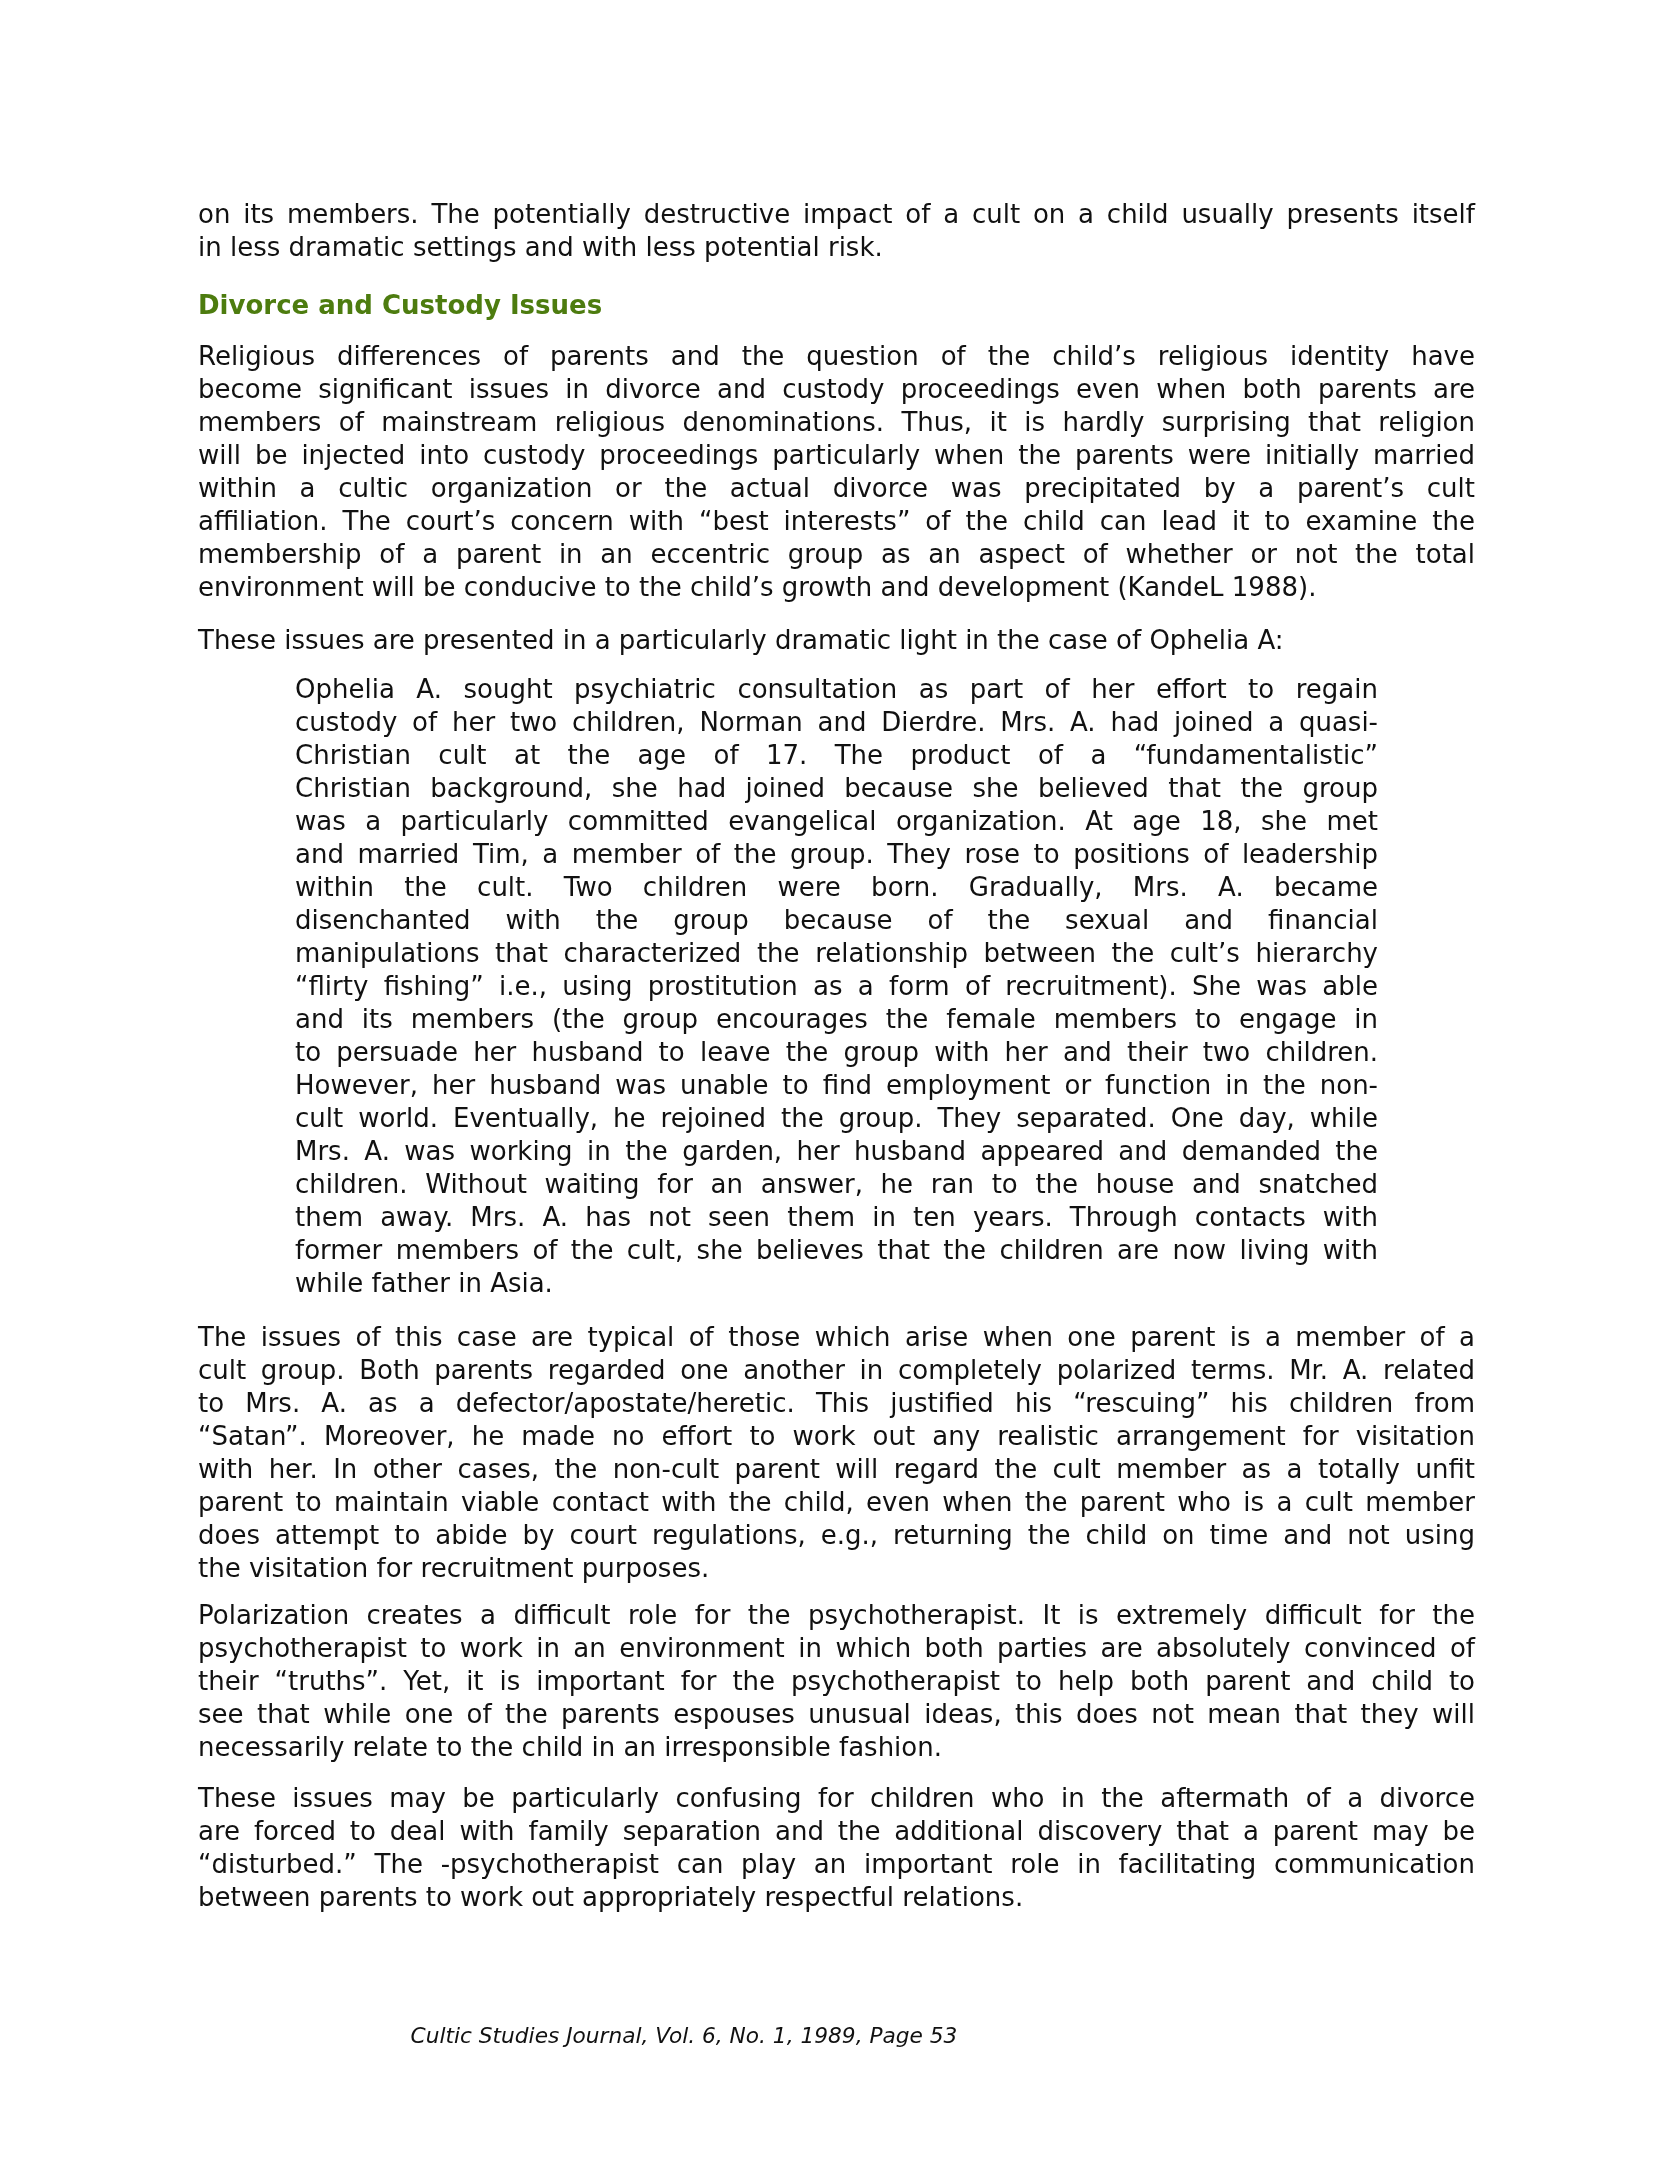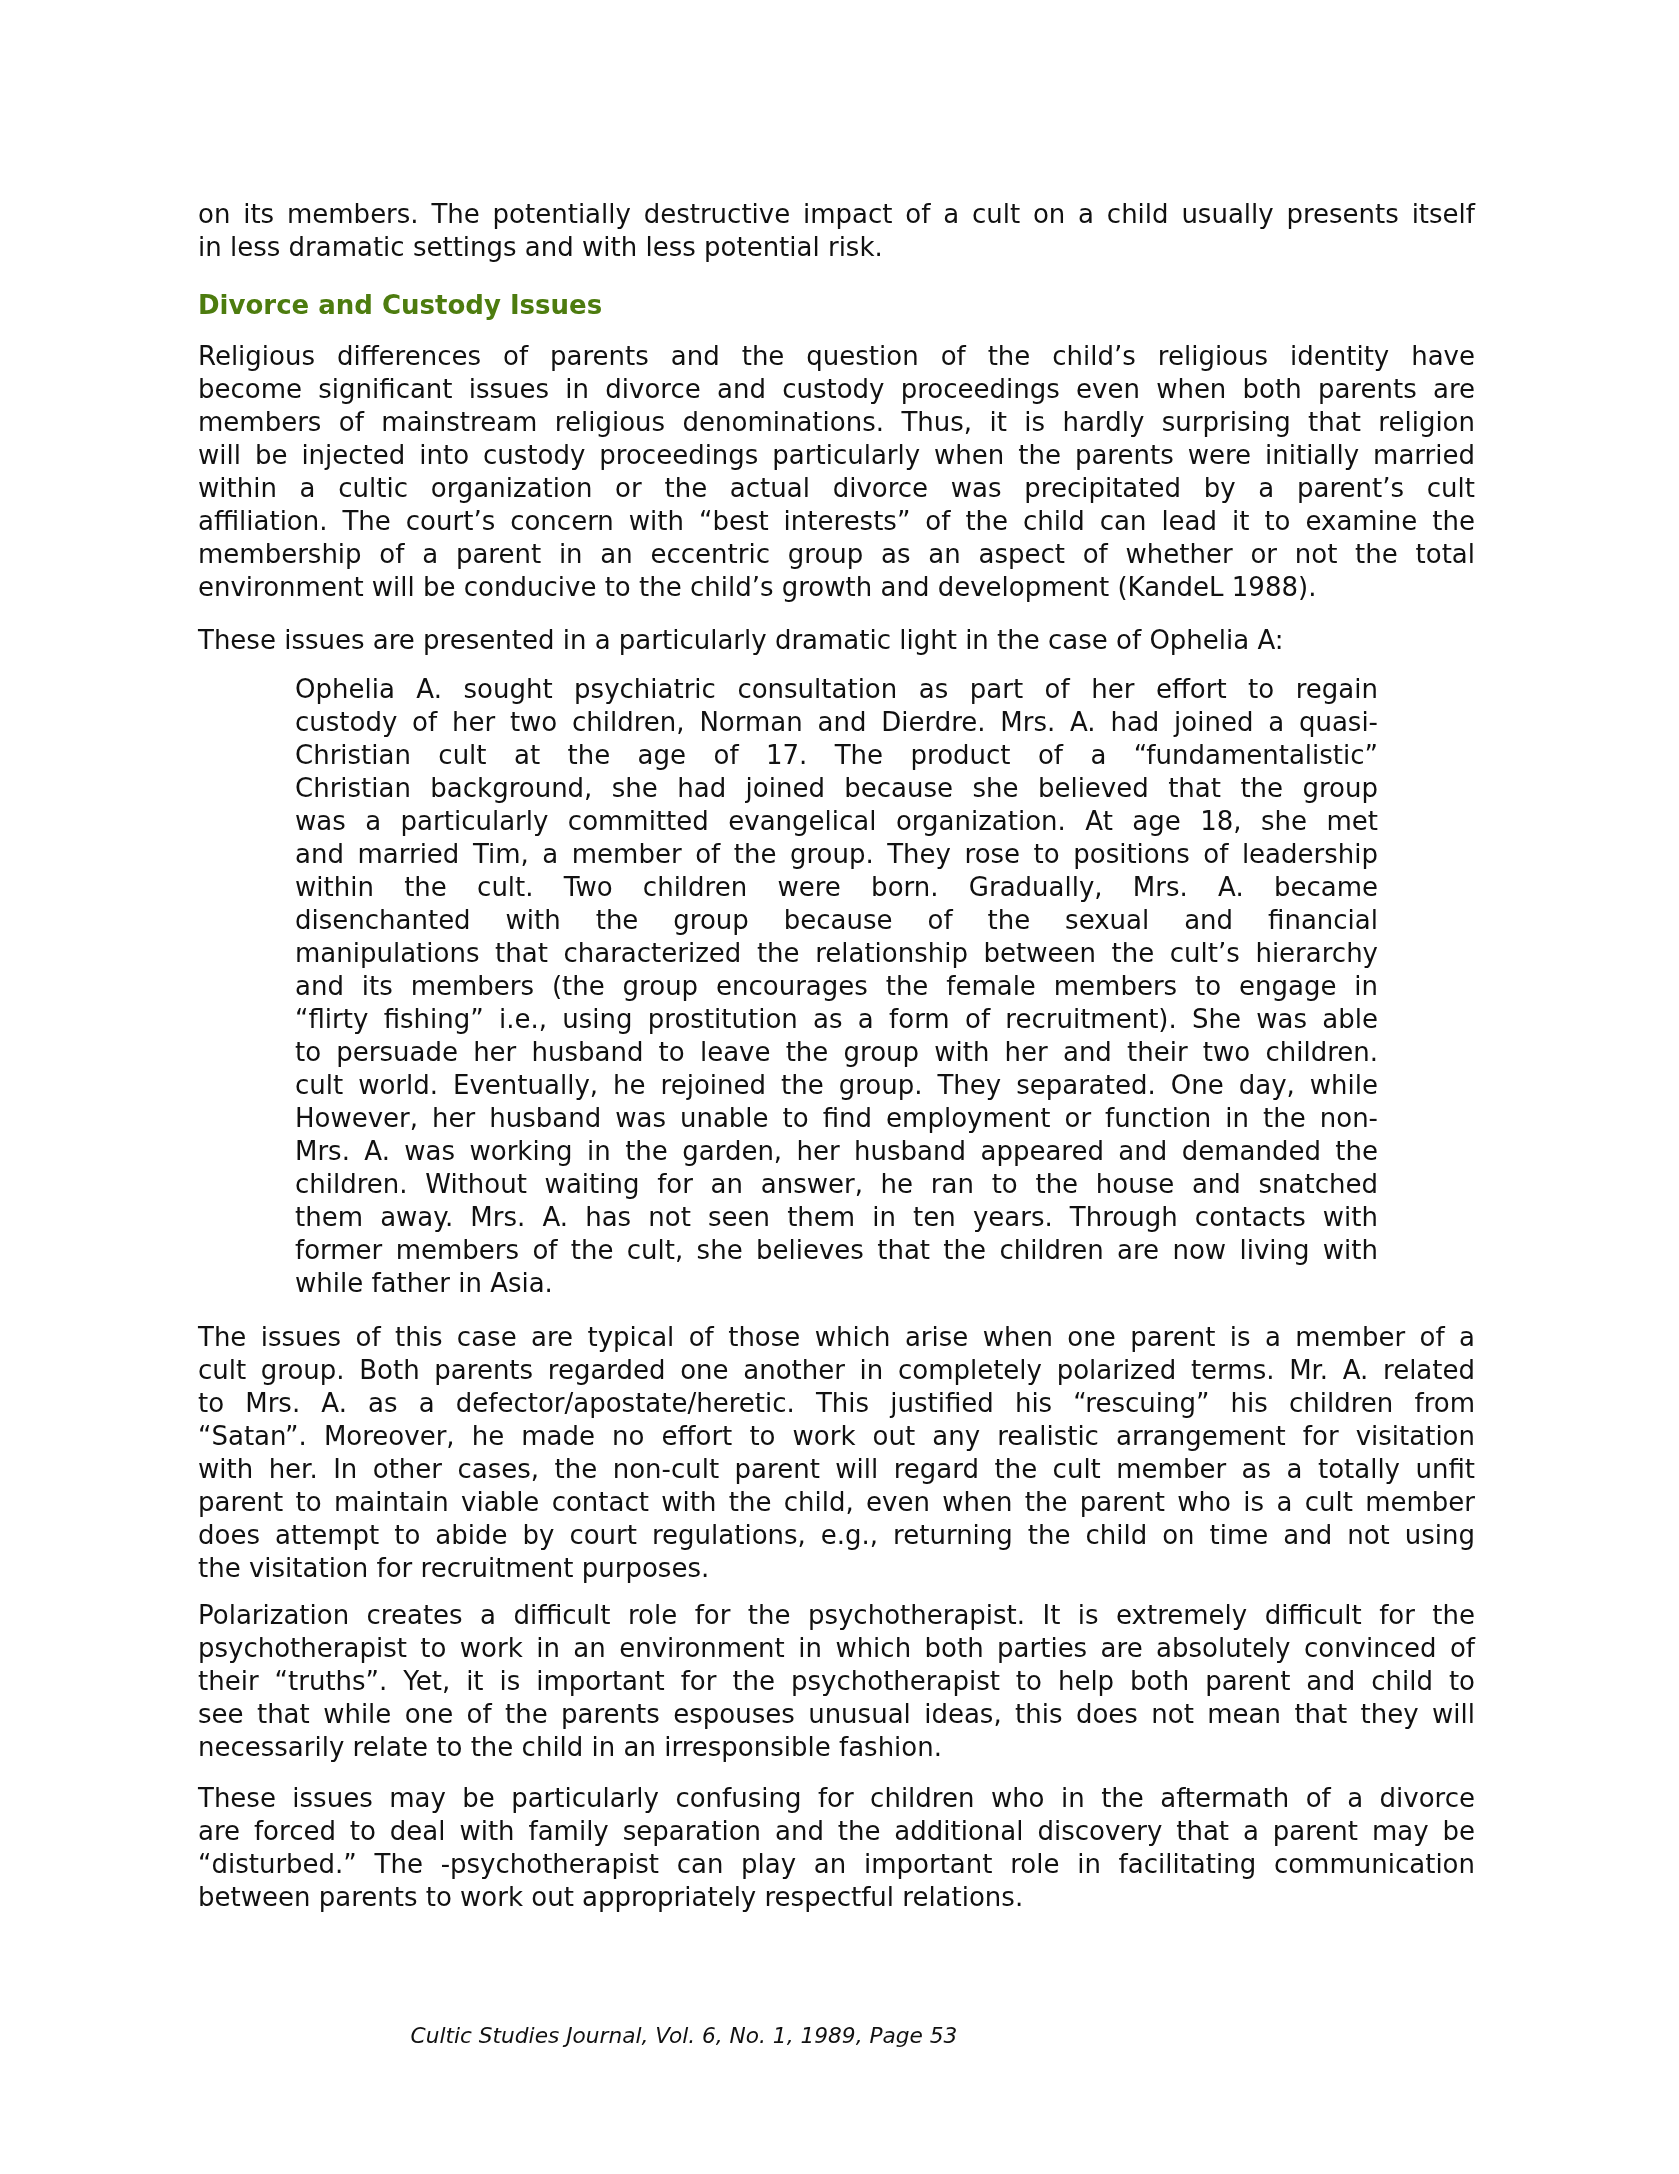--- a/index.html
+++ b/index.html
@@ -38,25 +38,25 @@
   <div class="text quote" style="top:673px;">
       <span class="line">Ophelia A. sought psychiatric consultation as part of her effort to regain</span>
       <span class="line">custody of her two children, Norman and Dierdre. Mrs. A. had joined a quasi-</span>
       <span class="line">Christian cult at the age of 17. The product of a “fundamentalistic”</span>
       <span class="line">Christian background, she had joined because she believed that the group</span>
       <span class="line">was a particularly committed evangelical organization. At age 18, she met</span>
       <span class="line">and married Tim, a member of the group. They rose to positions of leadership</span>
       <span class="line">within the cult. Two children were born. Gradually, Mrs. A. became</span>
       <span class="line">disenchanted with the group because of the sexual and financial</span>
       <span class="line">manipulations that characterized the relationship between the cult’s hierarchy</span>
+      <span class="line">“flirty fishing” i.e., using prostitution as a form of recruitment). She was able</span>
       <span class="line">and its members (the group encourages the female members to engage in</span>
-      <span class="line">“flirty fishing” i.e., using prostitution as a form of recruitment). She was able</span>
       <span class="line">to persuade her husband to leave the group with her and their two children.</span>
+      <span class="line">However, her husband was unable to find employment or function in the non-</span>
       <span class="line">cult world. Eventually, he rejoined the group. They separated. One day, while</span>
-      <span class="line">However, her husband was unable to find employment or function in the non-</span>
       <span class="line">Mrs. A. was working in the garden, her husband appeared and demanded the</span>
       <span class="line">children. Without waiting for an answer, he ran to the house and snatched</span>
       <span class="line">them away. Mrs. A. has not seen them in ten years. Through contacts with</span>
       <span class="line">former members of the cult, she believes that the children are now living with</span>
       <span class="line last">while father in Asia.</span>
     </div>
   <div class="text main" style="top:1321px;">
       <span class="line">The issues of this case are typical of those which arise when one parent is a member of a</span>
       <span class="line">cult group. Both parents regarded one another in completely polarized terms. Mr. A. related</span>
       <span class="line">to Mrs. A. as a defector/apostate/heretic. This justified his “rescuing” his children from</span>

